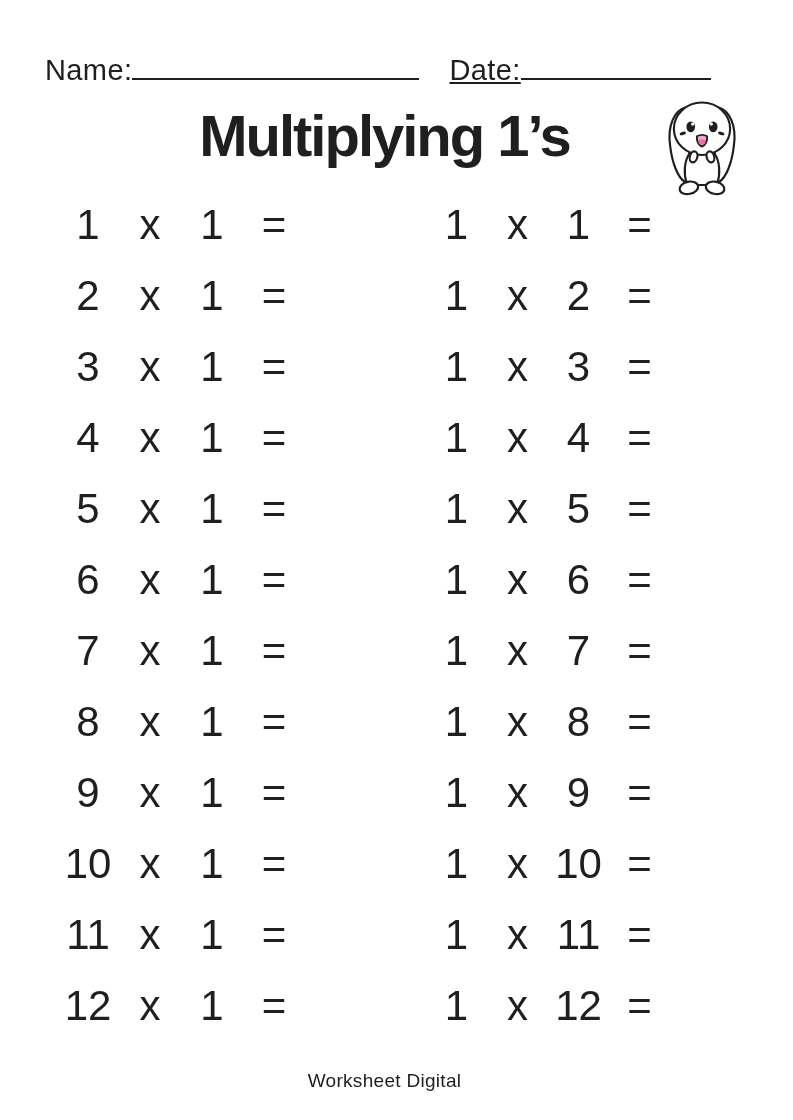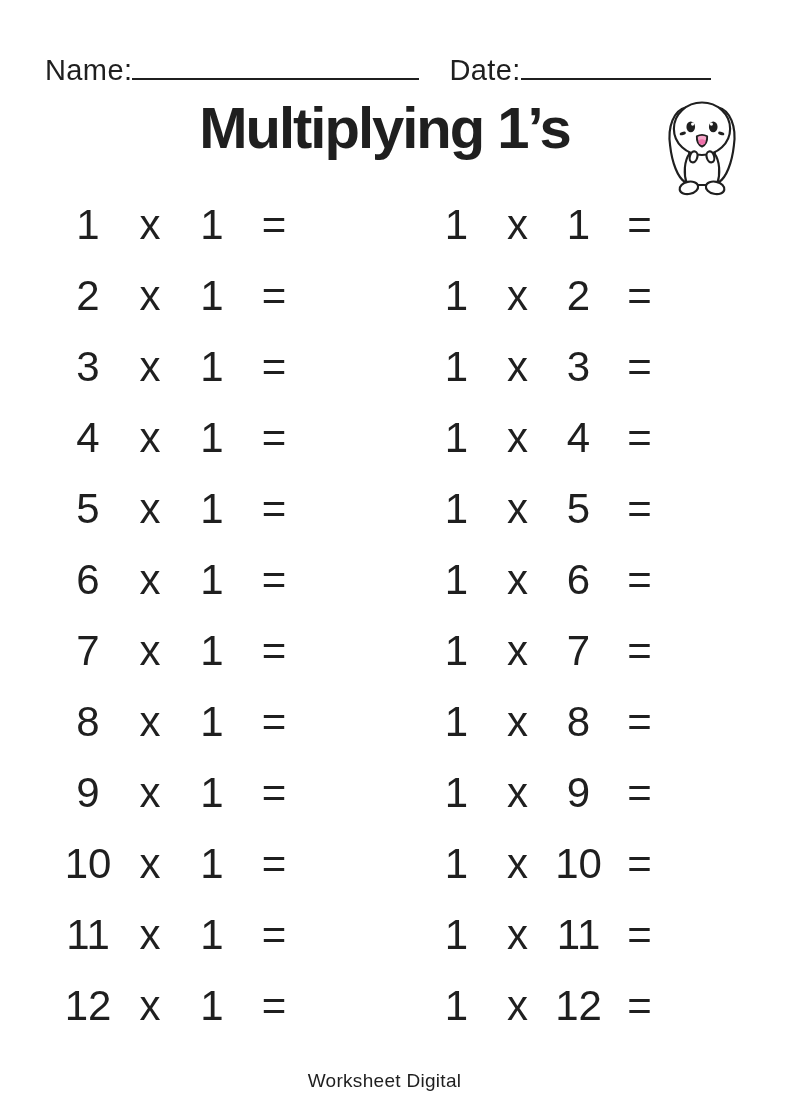--- a/index.html
+++ b/index.html
@@ -20,26 +20,26 @@
   .topline{
     position:absolute;top:54px;left:45px;right:58px;
     display:flex;align-items:baseline;
     font-size:29px;letter-spacing:.4px;
   }
   .wline{
     display:inline-block;height:0;
     border-bottom:2.5px solid var(--ink);
   }
   .name-line{width:287px;}
-  .date-lab{margin-left:30px;}
+  .date-lab{margin-left:30px;text-decoration:underline;}
   .date-line{flex:1;}
   
   .title{
     position:absolute;top:94px;left:0;right:0;
-    margin:0;text-align:center;
+    margin:8px;text-align:center;
     font-size:58px;font-weight:800;letter-spacing:-2px;
     color:var(--ink);
   }
   
   .bunny{position:absolute;top:95px;right:20px;}
   .bl{fill:#ffffff;stroke:var(--ink);stroke-width:2.3;stroke-linejoin:round;stroke-linecap:round;}
   .bf{fill:var(--ink);stroke:none;}
   .bhl{fill:#ffffff;stroke:none;}
   .bmouth{fill:var(--mouth);stroke:var(--ink);stroke-width:2;stroke-linejoin:round;}
   .btongue{fill:var(--tongue);stroke:none;}

